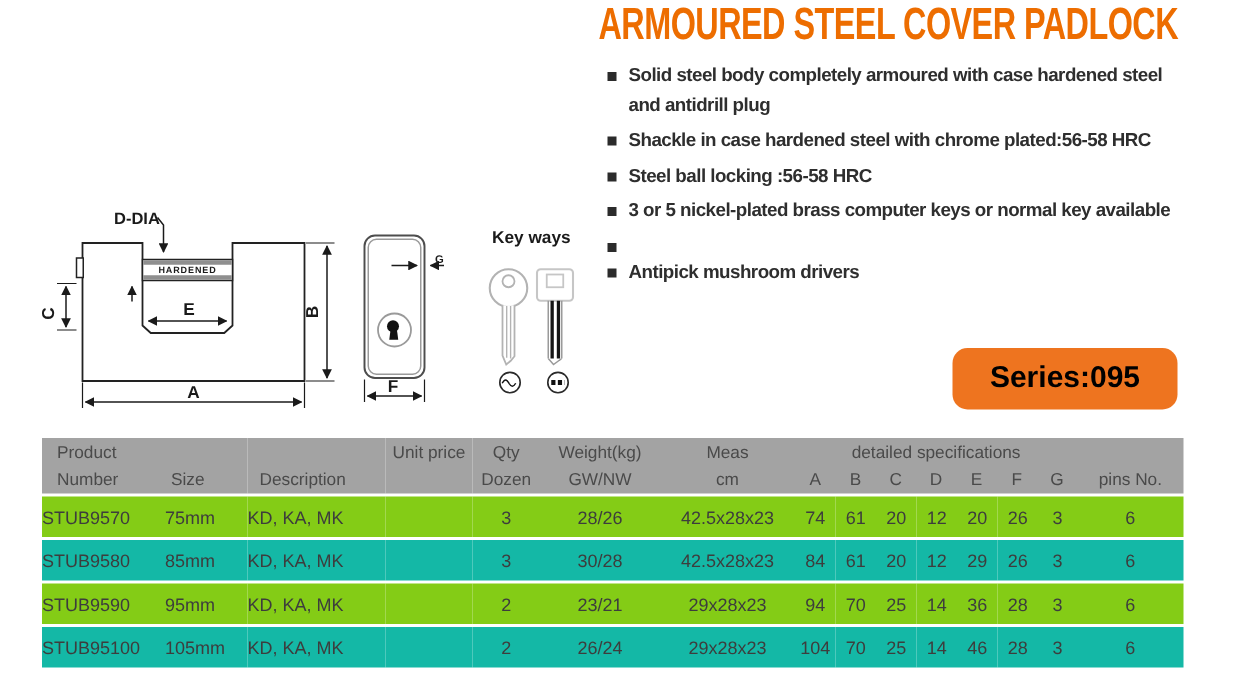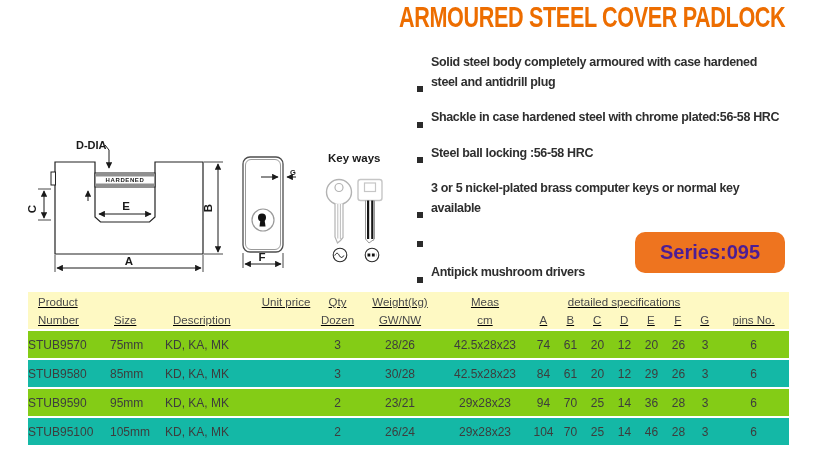--- a/index.html
+++ b/index.html
@@ -5,36 +5,36 @@
   html,body{margin:0;padding:0;}
   body{width:832px;height:457px;background:#ffffff;font-family:"Liberation Sans",sans-serif;position:relative;overflow:hidden;}
   .canvas{position:absolute;left:0;top:0;width:832px;height:457px;}
 
   
   .page-title{position:absolute;left:399px;top:2px;white-space:nowrap;}
   .page-title span{display:inline-block;font-size:30px;line-height:30px;font-weight:bold;color:#ED6D00;letter-spacing:-0.5px;transform:scaleX(0.72);transform-origin:left top;}
 
   
   .features{position:absolute;left:399px;top:37px;width:402px;margin:0;padding:0;list-style:none;}
-  .features li{display:flex;margin:16px;padding:0;align-items:flex-end;}
+  .features li{display:flex;margin:4px;padding:0;}
   .features .bullet{width:6px;height:6px;background:#2b2b2b;margin:7px 8px 0 2px;flex:none;}
   .features .ftext{font-size:12.5px;font-weight:bold;color:#2e2e2e;line-height:19.5px;letter-spacing:-0.35px;}
 
   
   .diagram{position:absolute;left:28px;top:133px;}
   .diagram text{font-family:"Liberation Sans",sans-serif;fill:#1a1a1a;}
 
   
   .series-badge{position:absolute;left:635px;top:232px;width:150px;height:41px;background:#EE741F;border-radius:10px;display:flex;align-items:center;justify-content:center;}
-  .series-badge span{color:#4c1d95;font-size:20px;font-weight:bold;text-align:right;}
+  .series-badge span{color:#000000;font-size:20px;font-weight:bold;text-align:right;}
 
   
   .spec-table{position:absolute;left:28px;top:290px;width:761px;border-collapse:separate;border-spacing:0 2px;table-layout:fixed;}
   .spec-table th,.spec-table td{padding:0;margin:0;font-weight:normal;}
-  .spec-table thead tr{background:#fef9c3;text-decoration:underline;}
+  .spec-table thead tr{background:#a3a3a3;}
   .spec-table thead th{height:37px;vertical-align:top;font-size:11.5px;color:#4a4a4a;}
   .hline{height:15px;line-height:15px;padding-top:3px;}
   .hl-left{text-align:left;}
   .hl-center{text-align:center;}
   .pad10{padding-left:10px;}
   .pad4{padding-left:4px;}
   .pad8{padding-left:8px;}
   .speccols{display:flex;}
   .speccols span{flex:1;text-align:center;height:15px;line-height:15px;padding-top:3px;}
   .spec-table tbody tr{height:27px;}

